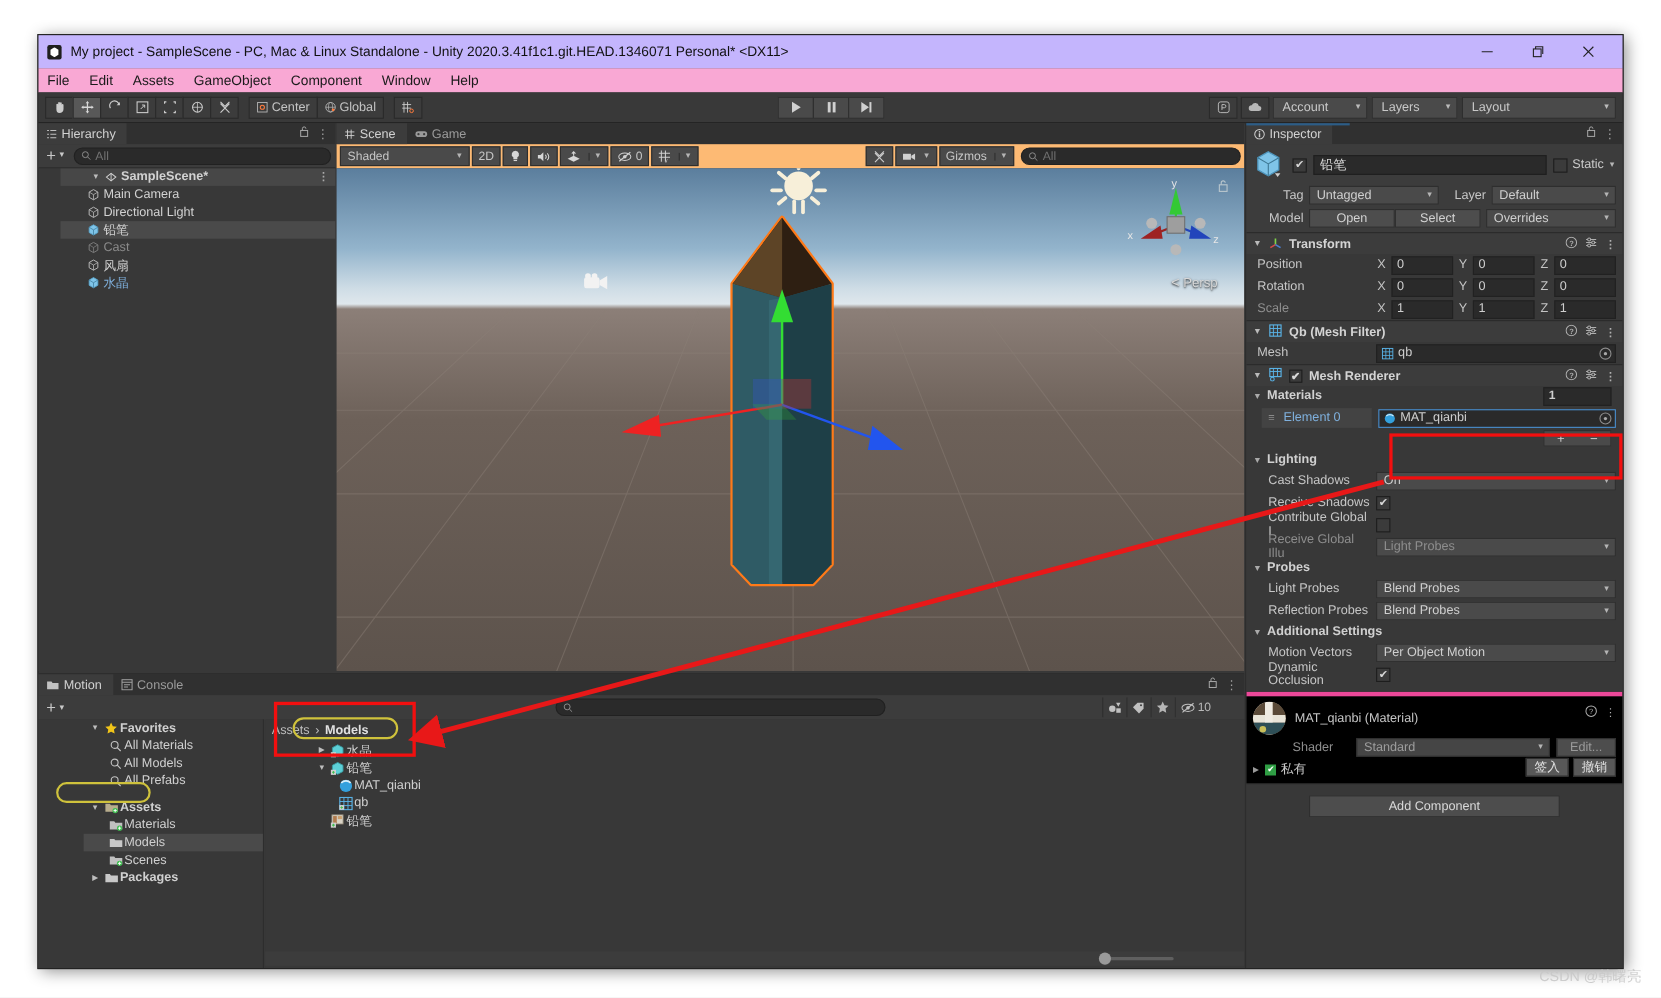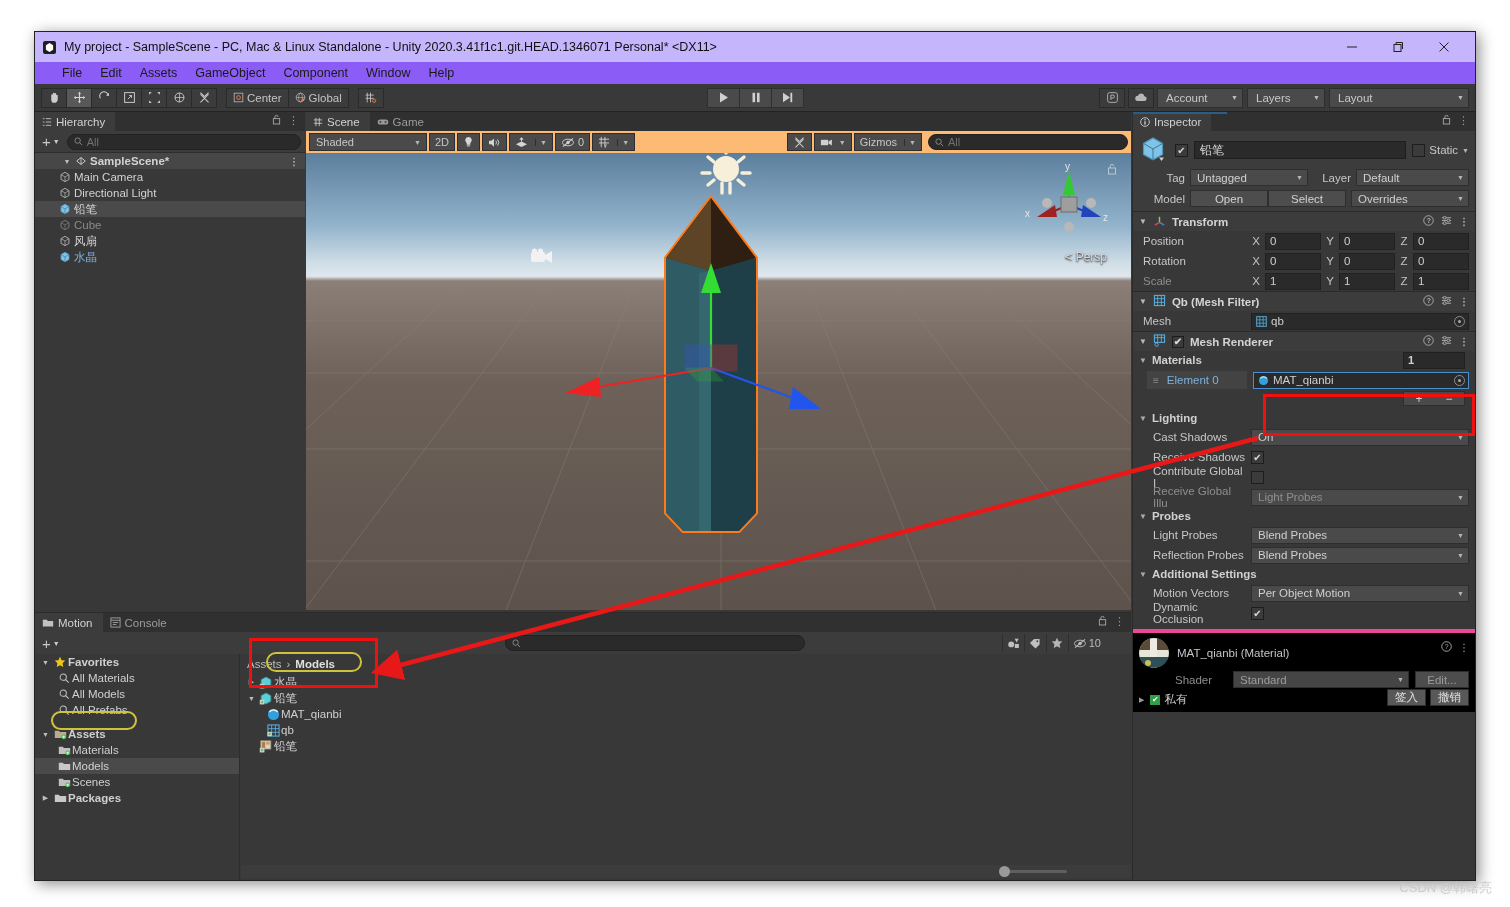--- a/index.html
+++ b/index.html
@@ -26,21 +26,21 @@
     width:13px;height:13px;background:#1f1f1f;border-radius:2px;
     display:flex;align-items:center;justify-content:center;margin-right:8px;
     color:#fff;font-size:8px;
   }
   .title-text { font-size:12.5px; color:#111; white-space:nowrap; }
   .win-btns { position:absolute; right:0; top:0; height:30px; display:flex; }
   .win-btn { width:46px;height:30px;display:flex;align-items:center;justify-content:center;color:#222;font-size:13px; }
   .win-btn:last-child { margin-right:8px; }
 
   
-  .menubar { height:22px; background:#8b5cf6; display:flex; align-items:center; padding-left:19px; gap:2px; }
+  .menubar { height:22px; background:#f9a8d4; display:flex; align-items:center; padding-left:0; gap:2px; }
   .menu-item { padding:2px 8px; font-size:12.5px; color:#1a1a1a; white-space:nowrap; }
 
   
   .toolbar {
     height:28px; background:#393939; border-bottom:1px solid #232323;
     display:flex; align-items:center; padding:0 6px; position:relative;
   }
   .tgroup { display:flex; align-items:center; }
   .tbtn {
     height:20px; min-width:26px; background:#3c3c3c; border:1px solid #2a2a2a;
@@ -77,21 +77,21 @@
   .toolrow { height:22px; background:#3c3c3c; display:flex; align-items:center; padding:0 4px; gap:4px; border-bottom:1px solid #2d2d2d;}
   .srch {
     flex:1; height:16px; background:#2a2a2a; border:1px solid #212121; border-radius:8px;
     display:flex; align-items:center; padding:0 6px; gap:4px; color:#737373; font-size:11px;
   }
   .plusbtn { display:flex; align-items:center; gap:2px; color:#c9c9c9; font-size:15px; padding:0 3px; }
   .plusbtn .ar { font-size:7px; }
 
   
   #hierarchy { left:0; top:0; width:270px; bottom:270px; background:#383838; }
-  .h-list { position:absolute; top:41px; left:0; right:0; bottom:0; overflow:hidden; }
+  .h-list { position:absolute; top:41px; left:0; right:0; bottom:0; overflow:hidden;padding-left:20px; }
   .h-row { height:16px; display:flex; align-items:center; font-size:11.5px; color:#d2d2d2; padding-left:4px; position:relative;}
   .h-row.sel { background:#4a4a4a; }
   .h-row.scene { background:#474747; font-weight:bold; }
   .h-arrow { width:12px; text-align:center; font-size:7px; color:#bcbcbc; }
   .h-ico { width:15px; display:flex; align-items:center; justify-content:center; }
   .h-lbl { margin-left:2px; }
   .h-lbl.dim { color:#8a8a8a; }
   .h-lbl.blue { color:#7fb0dd; }
   .h-dots { position:absolute; right:6px; color:#aaa; font-size:10px;}
   .indent { padding-left:18px; }
@@ -174,21 +174,21 @@
   .cnbtn { height:17px; padding:0 7px; background:#585858; border:1px solid #2e2e2e; color:#e0e0e0; font-size:11.5px;
            display:flex; align-items:center;}
   .addcomp-wrap { padding:10px 0; display:flex; justify-content:center; border-top:1px solid #2b2b2b;}
   .addcomp { width:228px; height:20px; background:#4d4d4d; border:1px solid #2e2e2e; color:#d9d9d9;
              display:flex; align-items:center; justify-content:center; font-size:11.5px;}
   .proj { position:absolute; left:0; bottom:0; width:1096px; height:268px; background:#383838; border-top:1px solid #2b2b2b;}
   .proj-left { position:absolute; left:0; top:41px; width:205px; bottom:0; background:#383838; border-right:1px solid #2d2d2d;}
   .proj-right { position:absolute; left:206px; top:41px; right:0; bottom:0; background:#383838;}
   .breadcrumb { height:20px; display:flex; align-items:center; gap:5px; padding-left:6px; font-size:11.5px; color:#bdbdbd;}
   .breadcrumb .cur { color:#e0e0e0; font-weight:bold;}
-  .t-row { height:16px; display:flex; align-items:center; font-size:11.5px; color:#d0d0d0; padding-left:4px;}
+  .t-row { height:16px; display:flex; align-items:center; font-size:11.5px; color:#d0d0d0; padding-left:4px;margin-left:41px;}
   .t-row.sel { background:#4a4a4a; }
   .t-arrow { width:13px; text-align:center; font-size:7px; color:#bdbdbd;}
   .t-ico { width:16px; display:flex; align-items:center; justify-content:center;}
   .bold { font-weight:bold; }
   .proj-toolrow { position:absolute; top:19px; left:0; right:0; height:22px; background:#3c3c3c; display:flex;
                   align-items:center; padding:0 4px; gap:3px;}
   .proj-srch { position:absolute; left:470px; width:300px; height:16px; background:#2a2a2a; border:1px solid #212121;
                border-radius:8px; display:flex; align-items:center; padding:0 6px; gap:4px; color:#6f6f6f; font-size:11px;}
   .proj-rbtns { position:absolute; right:26px; display:flex; align-items:center;}
   .prb { height:18px; min-width:22px; display:flex; align-items:center; justify-content:center; color:#b9b9b9;
@@ -444,21 +444,21 @@
             <span class="h-lbl">铅笔</span>
           </div>
           <div class="h-row">
             <span class="indent"></span>
             <span class="h-ico">
               <svg width="12" height="12" viewBox="0 0 14 14">
                   <path d="M7 1.6l4.6 2.6v5.6L7 12.4 2.4 9.8V4.2z" fill="none" stroke="#808080" stroke-width="1"></path>
                   <path d="M7 7l4.6-2.8M7 7v5.4M7 7L2.4 4.2" stroke="#808080" stroke-width="0.8"></path>
                 </svg>
             </span>
-            <span class="h-lbl dim">Cube</span>
+            <span class="h-lbl dim">Cast</span>
           </div>
           <div class="h-row">
             <span class="indent"></span>
             <span class="h-ico">
               <svg width="12" height="12" viewBox="0 0 14 14">
                   <path d="M7 1.6l4.6 2.6v5.6L7 12.4 2.4 9.8V4.2z" fill="none" stroke="#bdbdbd" stroke-width="1"></path>
                   <path d="M7 7l4.6-2.8M7 7v5.4M7 7L2.4 4.2" stroke="#bdbdbd" stroke-width="0.8"></path>
                 </svg>
             </span>
             <span class="h-lbl">风扇</span>
@@ -975,20 +975,23 @@
               <span style="font-size:7px;color:#999;margin-right:2px;">▶</span>
               <span class="greencb">✔</span>
               <span>私有</span>
             </div>
             <div class="cnbtns">
               <span class="cnbtn">签入</span>
               <span class="cnbtn">撤销</span>
             </div>
           </div>
 
+          <div class="addcomp-wrap">
+            <div class="addcomp">Add Component</div>
+          </div>
         </div>
       </div>
 
       <div class="proj">
         <div class="panel-tabs">
           <div class="ptab active">
             <svg width="12" height="10" viewBox="0 0 13 11">
                 <path d="M0.8 1.8h4.4l1.1 1.4h5.9v6.2H0.8z" fill="#c2c2c2"></path>
               </svg>
             <span>Motion</span>

